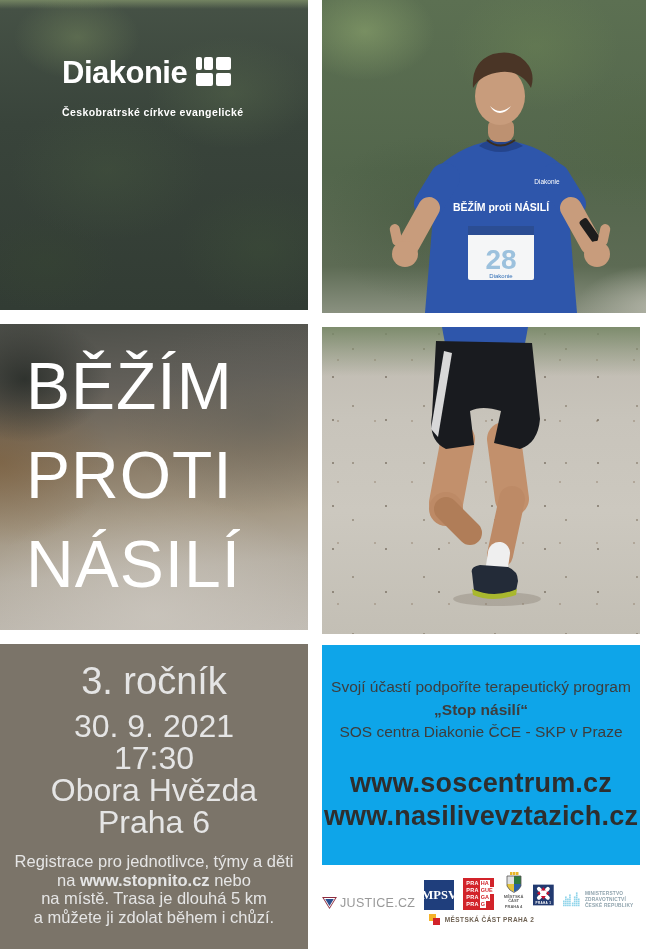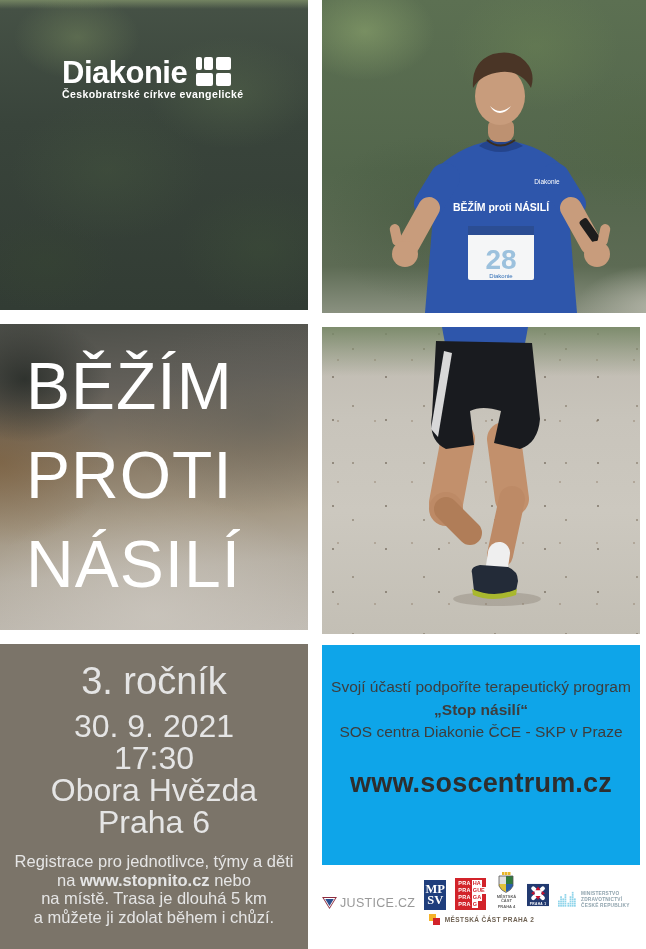--- a/index.html
+++ b/index.html
@@ -47,21 +47,21 @@
   .dk-logo{position:absolute;left:62px;top:57px;color:#fff;}
   .dk-top{display:flex;align-items:flex-end;}
   .dk-name{font-size:31px;font-weight:bold;letter-spacing:-0.5px;line-height:30px;}
   .dk-icon{position:relative;width:37px;height:30px;margin-left:9px;margin-bottom:1px;}
   .dk-icon span{position:absolute;background:#fff;border-radius:2px;}
   .dk-p1a{left:0;top:0;width:6px;height:13px;}
   .dk-p1b{left:8px;top:0;width:9px;height:13px;}
   .dk-p2{left:20px;top:0;width:15px;height:13px;}
   .dk-p3{left:0;top:16px;width:17px;height:13px;}
   .dk-p4{left:20px;top:16px;width:15px;height:13px;}
-  .dk-tagline{font-size:10.5px;font-weight:bold;letter-spacing:0.4px;margin-top:0;}
+  .dk-tagline{font-size:10.5px;font-weight:bold;letter-spacing:0.4px;margin-top:18px;}
 
   
   .big-title{position:absolute;left:26px;top:18px;color:#fff;font-size:66px;
              line-height:89px;letter-spacing:1px;font-weight:400;}
 
   
   .info-left{left:0;top:644px;width:308px;height:305px;background:#7b7469;
              color:#e5e5e5;text-align:center;}
   .edition{font-size:38px;line-height:42px;margin-top:16px;}
   .detail{font-size:32px;line-height:32px;margin-top:8px;}
@@ -76,21 +76,21 @@
   .urls{font-size:27px;font-weight:bold;line-height:33px;margin-top:23px;
         color:#2e2e2e;letter-spacing:0.2px;}
 
   
   .sponsors{left:322px;top:865px;width:318px;height:84px;background:#fff;}
   .caption{font-size:11.5px;font-style:italic;color:#666;text-align:center;margin-top:5px;}
   .logo-row{display:flex;align-items:flex-end;justify-content:center;gap:9px;margin-top:7px;height:38px;}
   .mini-row{display:flex;align-items:center;justify-content:center;gap:4px;margin-top:3px;}
   .justice{display:flex;align-items:center;gap:3px;}
   .justice-label{font-size:12.5px;color:#999;letter-spacing:0.3px;}
-  .sq-mpsv{width:30px;height:30px;background:#1f3e7c;display:flex;flex-direction:column;
+  .sq-mpsv{width:30px;height:30px;background:#1f3e7c;display:flex;flex-direction:row;
            align-items:center;justify-content:center;color:#fff;
            font-family:"Liberation Serif",serif;font-weight:bold;font-size:12.5px;line-height:11px;}
   .sq-praha{width:32px;height:32px;background:#d2232a;display:flex;flex-direction:column;
             justify-content:center;align-items:flex-start;padding-left:3px;box-sizing:border-box;}
   .praha-row{display:flex;align-items:center;font-size:5.5px;font-weight:bold;line-height:7px;}
   .praha-row .pl{color:#fff;letter-spacing:0.3px;}
   .praha-row .pr{background:#fff;color:#d2232a;padding:0 1px;margin-left:1px;}
   .mc4{display:flex;flex-direction:column;align-items:center;}
   .mc4-label{font-size:4px;line-height:4.8px;color:#666;font-weight:bold;text-align:center;margin-top:1px;}
   .ministry{display:flex;align-items:center;gap:4px;}
@@ -189,20 +189,21 @@
   </div>
 
   <div class="block info-right">
     <div class="sup">
       <div>Svojí účastí podpoříte terapeutický program</div>
       <div class="bold">„Stop násilí“</div>
       <div>SOS centra Diakonie ČCE - SKP v Praze</div>
     </div>
     <div class="urls">
       <div>www.soscentrum.cz</div>
+      <div>www.nasilivevztazich.cz</div>
     </div>
   </div>
 
   <div class="block sponsors">
     <div class="logo-row">
 
       <div class="justice">
         <svg width="15" height="13" viewBox="0 0 16 14">
           <polygon points="0,0 16,0 8,13" fill="#8e2c3e"></polygon>
           <polygon points="1.8,1.2 14.2,1.2 8,11.2" fill="#ffffff"></polygon>

